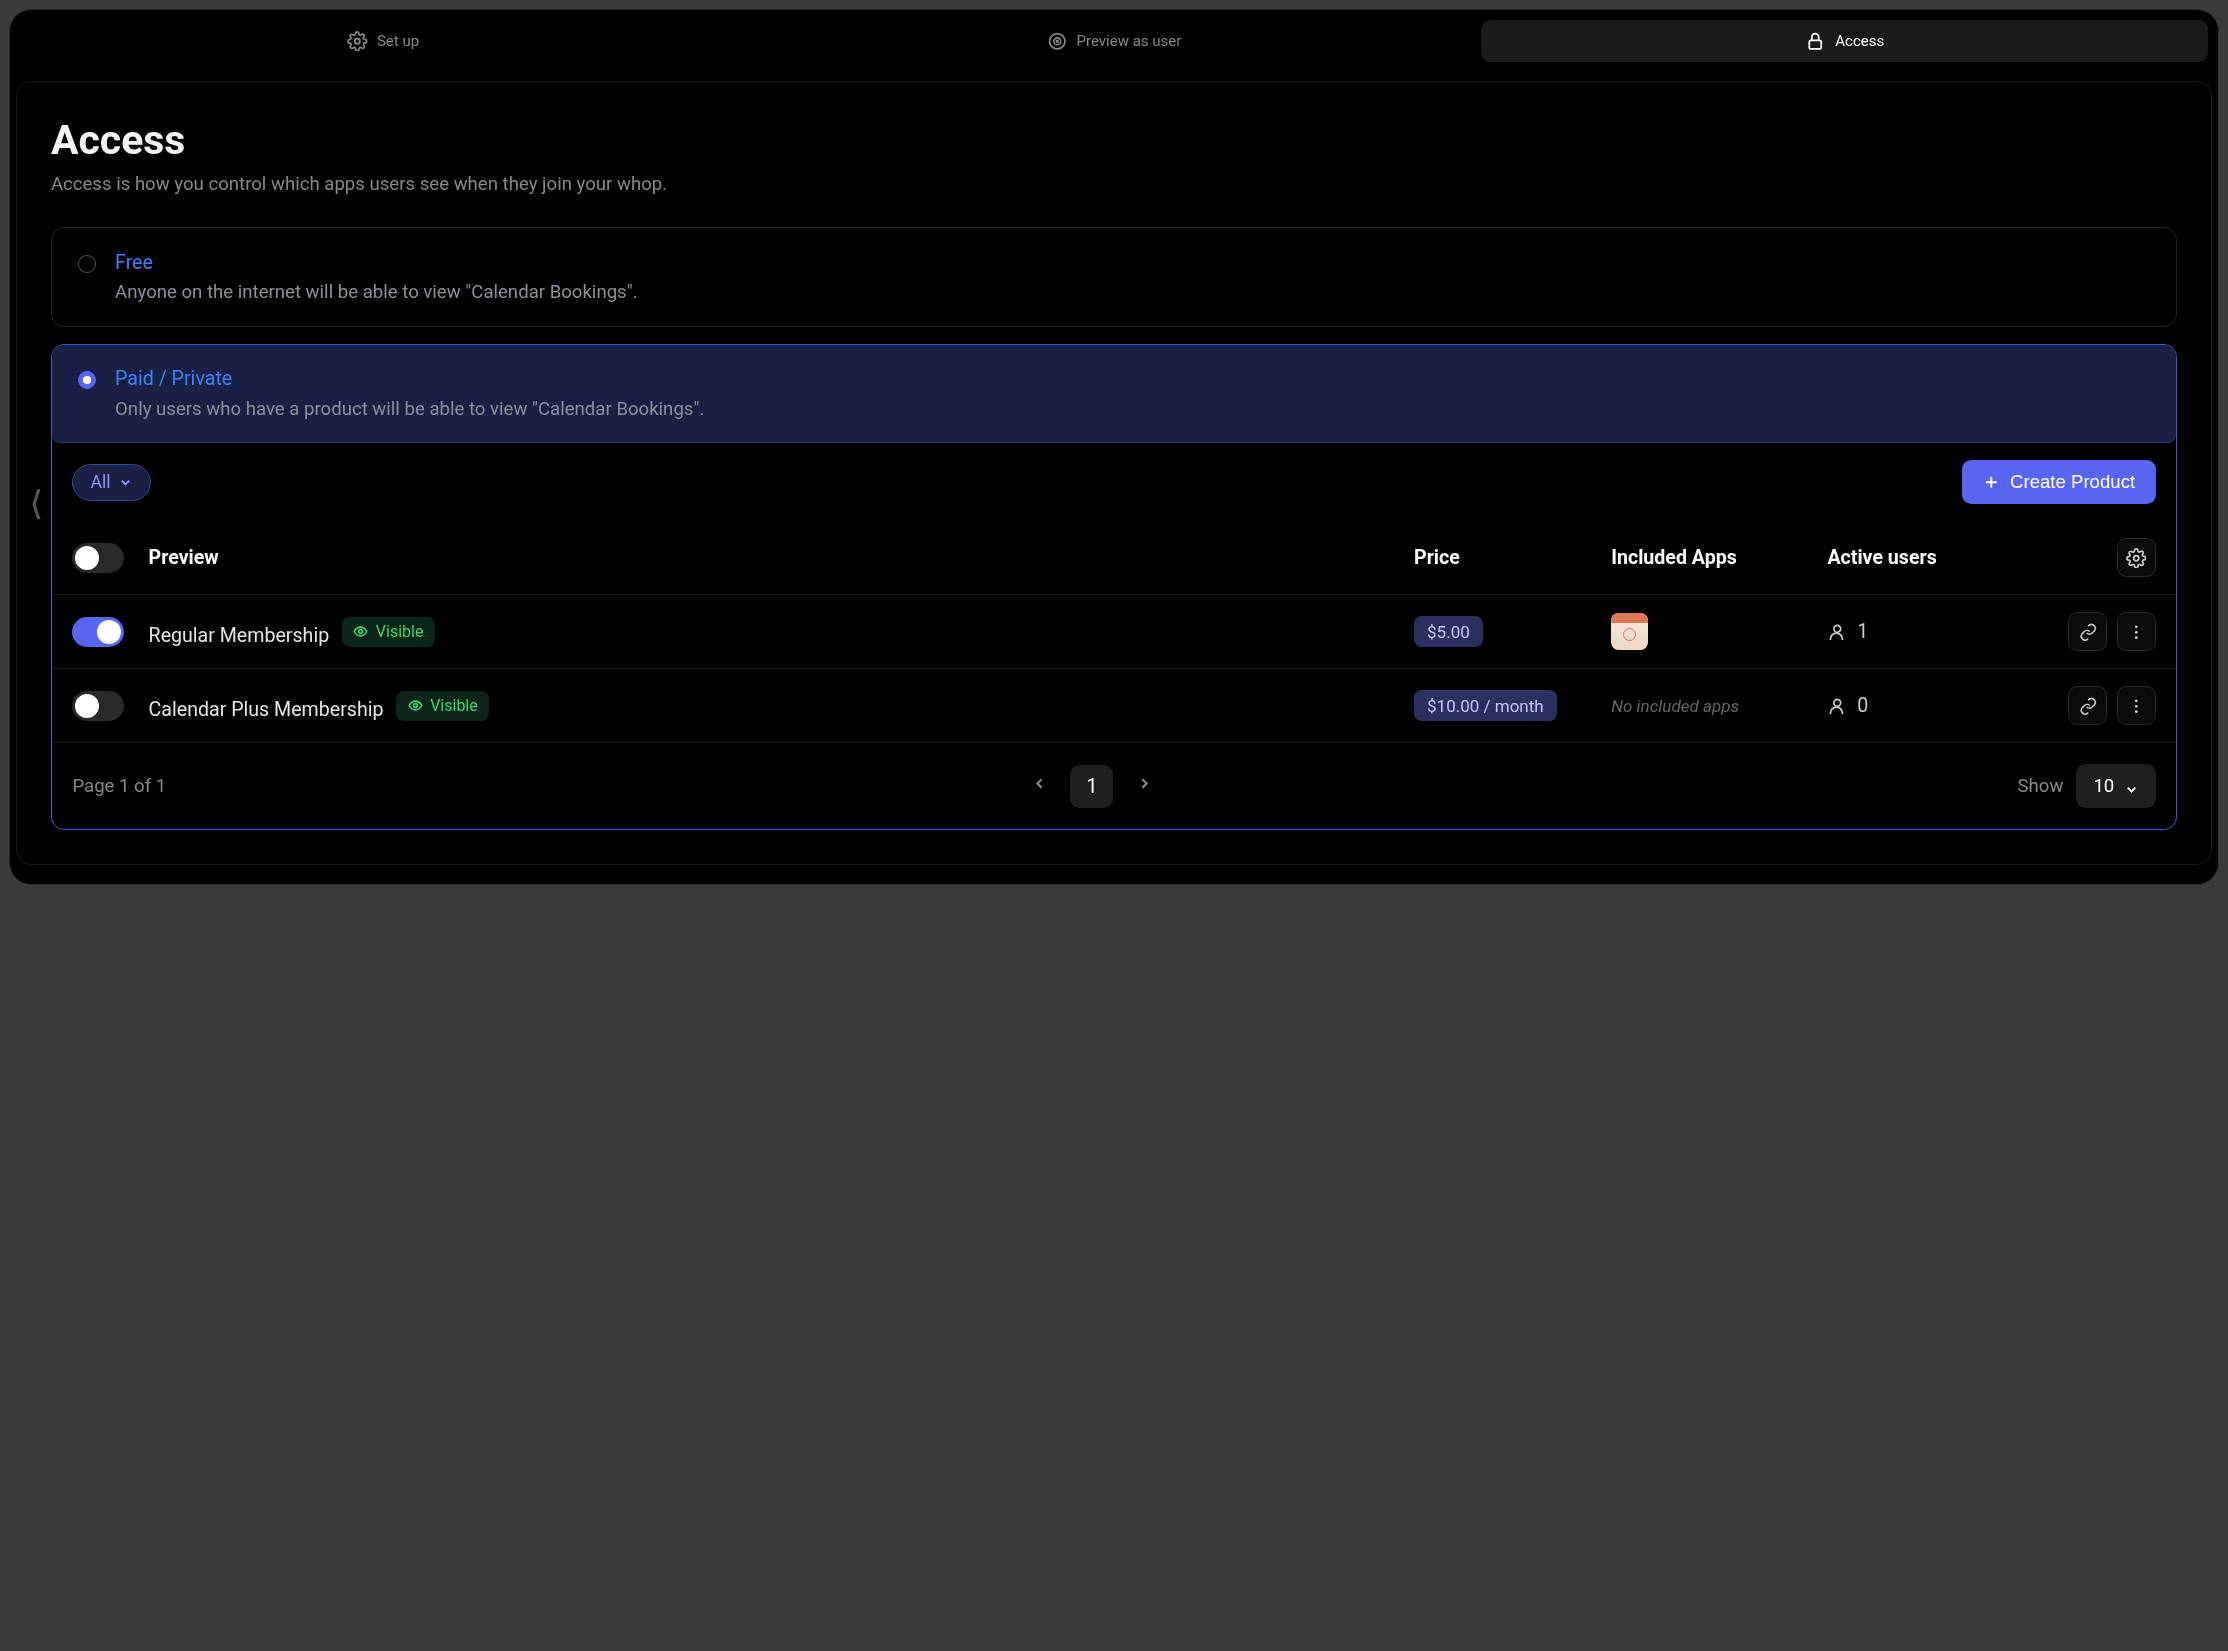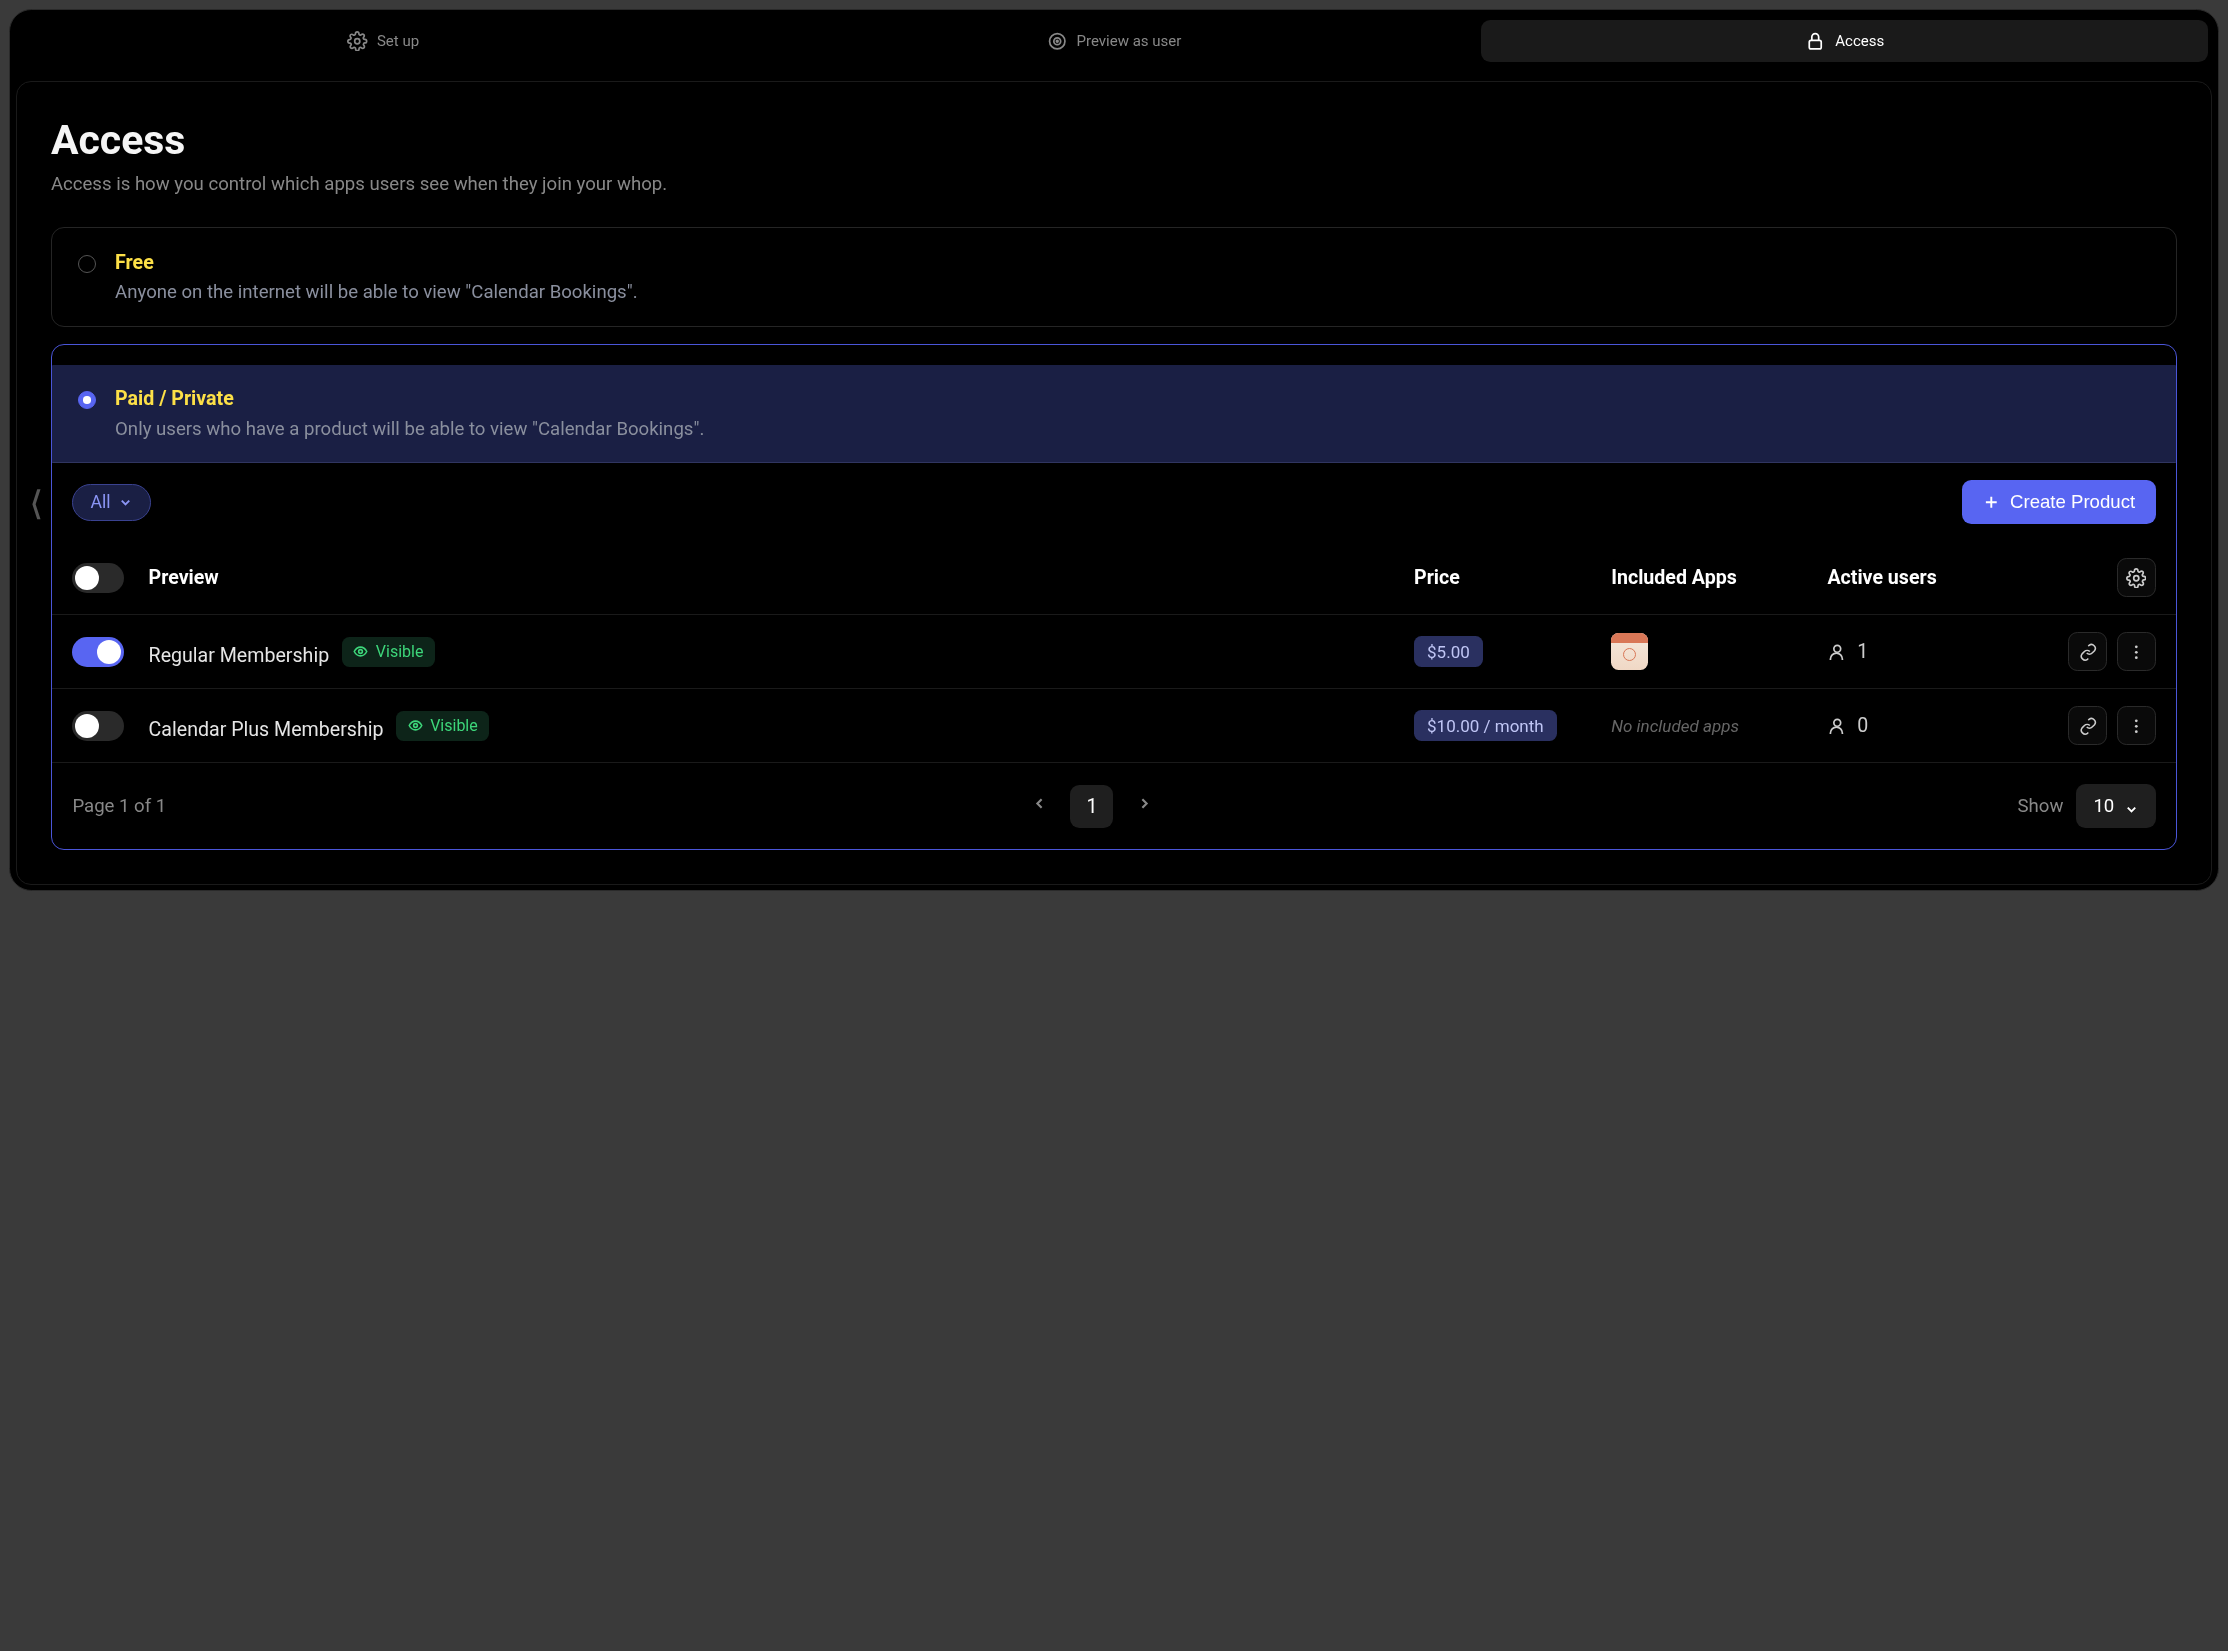--- a/index.html
+++ b/index.html
@@ -95,39 +95,38 @@
     }
     .radio.checked::after {
       content: "";
       width: 7.5px;
       height: 7.5px;
       border-radius: 50%;
       background: #fff;
     }
     .option-title {
       font-size: 19.6px;
-      font-weight: 700;
+      font-weight: 400;
       margin-bottom: 7.5px;
-      color: #fde047;
+      color: #3b82f6;
     }
     .option-desc {
       font-size: 18.6px;
       color: #8a8f9e;
     }
     .selected-panel {
       border: 0.9px solid #4a55d8;
       border-radius: 13px;
       overflow: hidden;
     }
     .selected-panel .option-card {
       border: none;
-      border-radius: 1px;
+      border-radius: 8px;
       border-bottom: 0.9px solid #303560;
       margin-bottom: 0;
-      margin-top: 20px;
     }
     .panel-toolbar {
       display: flex;
       justify-content: space-between;
       align-items: center;
       padding: 17px 20.5px;
     }
     .pill-btn {
       background: #1a1f44;
       border: 0.9px solid #3a4290;

